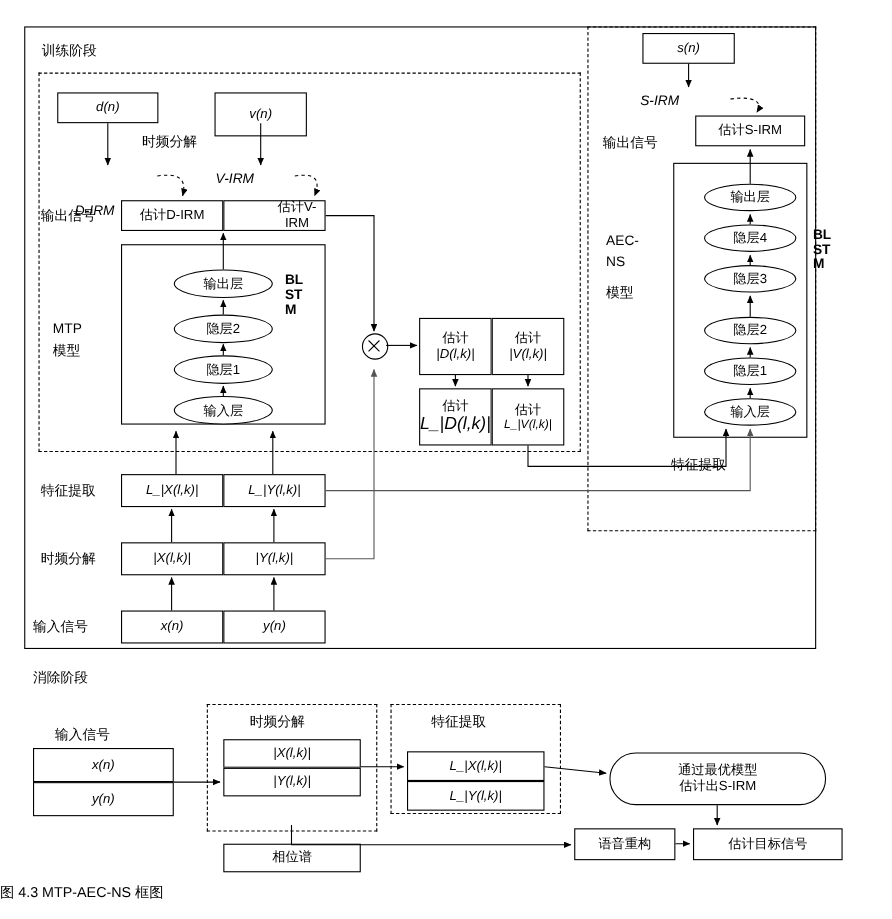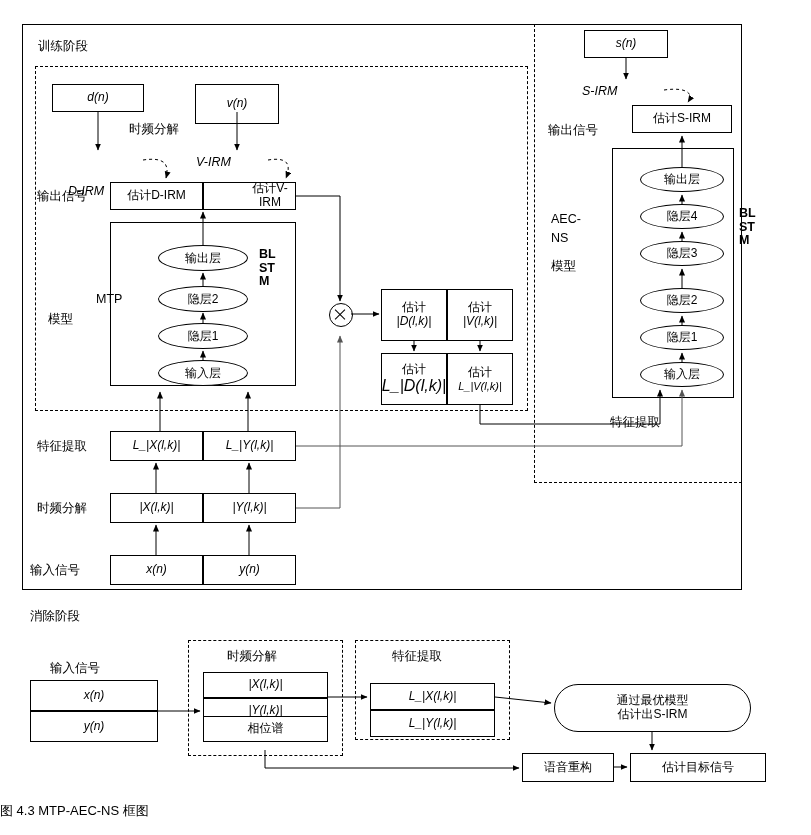--- a/index.html
+++ b/index.html
@@ -54,21 +54,21 @@
   <div class="plain" style="left:37px;top:188px;">输出信号</div>
 
   <div class="box" style="left:110px;top:182px;width:93px;height:28px;">
     <span>估计D-IRM</span>
   </div>
   <div class="box" style="left:203px;top:182px;width:93px;height:28px;padding-left:41px;">
     <span>估计V-IRM</span>
   </div>
 
   <div class="solidframe" style="left:110px;top:222px;width:186px;height:164px;"></div>
-  <div class="plain" style="left:48px;top:292px;margin-left:48px;">MTP</div>
+  <div class="plain" style="left:48px;top:292px;">MTP</div>
   <div class="plain" style="left:48px;top:311px;">模型</div>
 
   <div class="oval" style="left:158px;top:245px;width:90px;height:26px;">
     <span>输出层</span>
   </div>
   <div class="oval" style="left:158px;top:286px;width:90px;height:26px;">
     <span>隐层2</span>
   </div>
   <div class="oval" style="left:158px;top:323px;width:90px;height:26px;">
     <span>隐层1</span>
@@ -172,21 +172,21 @@
     <span class="ital">y(n)</span>
   </div>
 
   <div class="plain" style="left:227px;top:648px;">时频分解</div>
   <div class="box" style="left:203px;top:672px;width:125px;height:26px;">
     <span class="ital">|X(l,k)|</span>
   </div>
   <div class="box" style="left:203px;top:698px;width:125px;height:26px;">
     <span class="ital">|Y(l,k)|</span>
   </div>
-  <div class="box" style="left:203px;top:716px;width:125px;height:26px;">
+  <div class="box" style="left:203px;top:767px;width:125px;height:26px;">
     <span>相位谱</span>
   </div>
 
   <div class="plain" style="left:392px;top:648px;">特征提取</div>
   <div class="box" style="left:370px;top:683px;width:125px;height:27px;">
     <span class="ital">L_|X(l,k)|</span>
   </div>
   <div class="box" style="left:370px;top:710px;width:125px;height:27px;">
     <span class="ital">L_|Y(l,k)|</span>
   </div>

